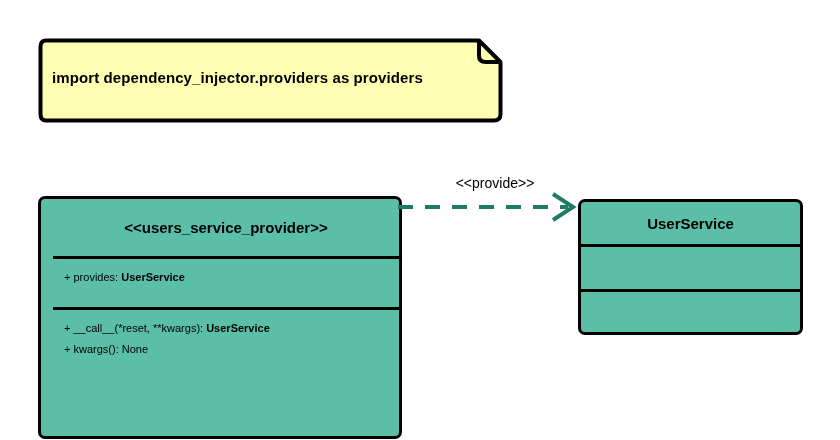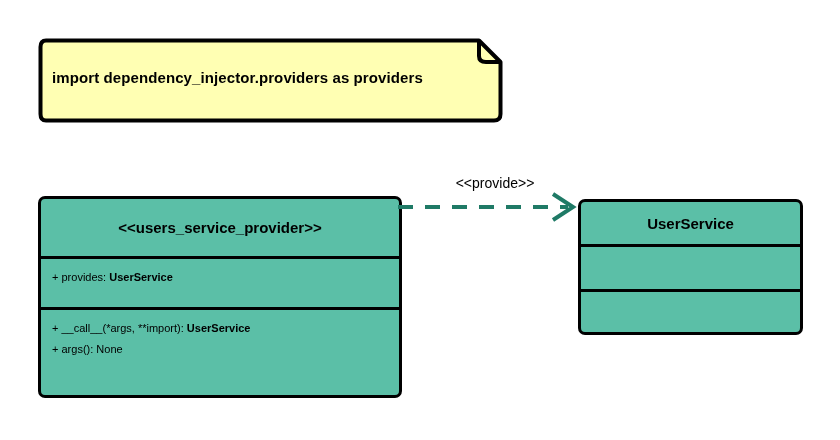--- a/index.html
+++ b/index.html
@@ -87,21 +87,22 @@
     white-space: nowrap;
     color: #000000;
   }
   .member b { font-weight: bold; }
 
   
   #provider-class {
     left: 38px;
     top: 196px;
     width: 364px;
-    height: 202px;
+    height: 243px;
+    padding-left: 12px;
   }
   #provider-class .comp-header { height: 57px; }
   #provider-class .comp-attrs { height: 51px; }
   #provider-class .comp-methods { height: 88px; }
 
   
   #userservice-class {
     left: 578px;
     top: 199px;
     width: 225px;
@@ -158,22 +159,22 @@
   </div>
 
   <div class="class-box" id="provider-class">
     <div class="compartment c-header comp-header">
       <div class="line">&lt;&lt;users_service_provider&gt;&gt;</div>
     </div>
     <div class="compartment c-body comp-attrs">
       <div class="member"><span>+</span> <span>provides: </span><b>UserService</b></div>
     </div>
     <div class="compartment c-body comp-methods">
-      <div class="member"><span>+</span> <span>__call__(*args, **import): </span><b>UserService</b></div>
-      <div class="member"><span>+</span> <span>args(): None</span><b></b></div>
+      <div class="member"><span>+</span> <span>__call__(*reset, **kwargs): </span><b>UserService</b></div>
+      <div class="member"><span>+</span> <span>kwargs(): None</span><b></b></div>
     </div>
   </div>
 
   <div class="class-box" id="userservice-class">
     <div class="compartment c-header comp-header">
       <div class="line">UserService</div>
     </div>
     <div class="compartment comp-attrs"></div>
     <div class="compartment comp-methods"></div>
   </div>

